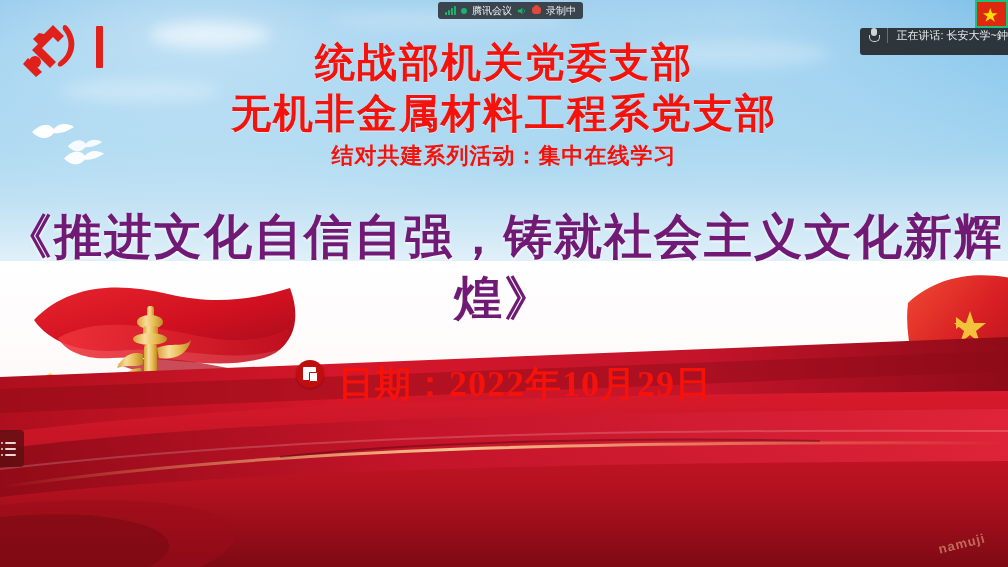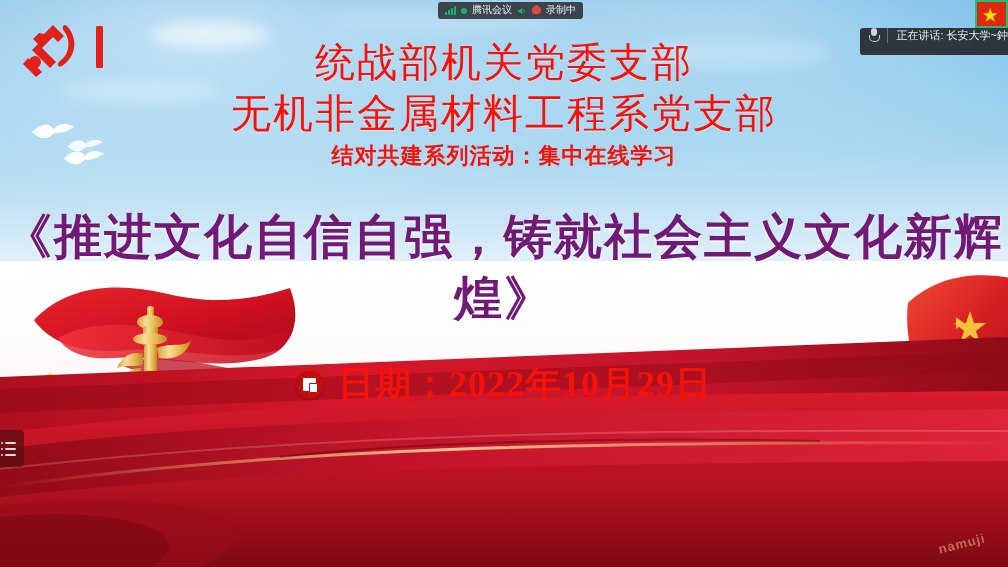--- a/index.html
+++ b/index.html
@@ -23,34 +23,34 @@
 
   
   .dove{position:absolute;color:#fff;line-height:1;text-shadow:0 0 3px rgba(255,255,255,.9);}
 
   
   .emblem{position:absolute;left:20px;top:20px;width:70px;height:62px;}
   .emblem-bar{position:absolute;left:96px;top:26px;width:7px;height:42px;background:#e0201b;border-radius:1px;}
 
   
   .titles{position:absolute;left:0;top:0;width:100%;text-align:center;}
-  .t-red1,.t-red2{color:#f4120b;font-weight:400;letter-spacing:2px;
+  .t-red1,.t-red2{color:#f4120b;font-weight:700;letter-spacing:2px;
        font-family:"Liberation Sans","DejaVu Sans",sans-serif;
        text-shadow:0 1px 0 rgba(255,255,255,.45);}
   .t-red1{position:absolute;left:0;top:40px;width:100%;font-size:40px;line-height:44px;}
   .t-red2{position:absolute;left:0;top:90px;width:100%;font-size:40px;line-height:46px;}
   .t-sub{position:absolute;left:0;top:141px;width:100%;color:#f4120b;font-weight:700;
        font-size:22px;line-height:30px;letter-spacing:1px;}
   .t-blue{position:absolute;left:0;top:206px;width:100%;color:#701a75;font-weight:700;
        font-size:48px;line-height:62px;letter-spacing:2px;
        text-shadow:0 2px 3px rgba(255,255,255,.7);}
 
   
   .date-row{position:absolute;left:0;top:360px;width:100%;display:flex;justify-content:center;
-       align-items:center;gap:14px;}
+       gap:14px;}
   .date-ico{width:28px;height:28px;border-radius:50%;background:#c00d0d;position:relative;
        box-shadow:0 1px 2px rgba(0,0,0,.25);}
   .date-ico:before{content:"";position:absolute;left:6px;top:6px;width:13px;height:13px;
        background:#fff;border-radius:2px;border:1px solid #c00d0d;}
   .date-ico:after{content:"";position:absolute;left:13px;top:12px;width:9px;height:10px;
        background:#fff;border-radius:1px;box-shadow:inset 0 0 0 1px #c00d0d;}
   .date-txt{color:#f4120b;font-weight:700;font-size:36px;letter-spacing:1px;
        font-family:"Liberation Serif","DejaVu Serif",serif;}
   .skyline{position:absolute;bottom:0;left:0;width:100%;height:130px;}
 
@@ -60,21 +60,21 @@
   
   .lion-wrap{position:absolute;right:0;bottom:0;width:260px;height:300px;}
 
   
   .watermark{position:absolute;right:22px;bottom:16px;color:rgba(255,222,170,.45);
        font-size:13px;letter-spacing:1px;transform:rotate(-14deg);
        font-family:"Liberation Sans",sans-serif;font-weight:700;}
 
   
   .meet-pill{position:absolute;left:438px;top:2px;height:17px;display:flex;align-items:center;
-       gap:5px;background:rgba(45,52,58,.90);border-radius:3px;padding:0 7px;font-family:Liberation Mono, monospace;}
+       gap:5px;background:rgba(45,52,58,.90);border-radius:3px;padding:0 7px;}
   .meet-pill span{color:#e9eef2;font-size:10px;line-height:17px;white-space:nowrap;}
   .sig{display:inline-flex;align-items:flex-end;gap:1px;height:9px;}
   .sig i{display:block;width:2px;background:#19b36b;border-radius:.5px;}
   .sig i:nth-child(1){height:3px}.sig i:nth-child(2){height:5px}.sig i:nth-child(3){height:7px}.sig i:nth-child(4){height:9px}
   .dot-g{width:6px;height:6px;border-radius:50%;background:#19b36b;display:inline-block;}
   .spk{width:10px;height:10px;display:inline-block;}
   .rec{width:9px;height:7px;border-radius:2px 2px 3px 3px;background:#e04a3a;display:inline-block;position:relative;}
   .rec:after{content:"";position:absolute;left:2px;top:-2px;width:5px;height:4px;background:#e04a3a;border-radius:50% 50% 0 0;}
 
   

